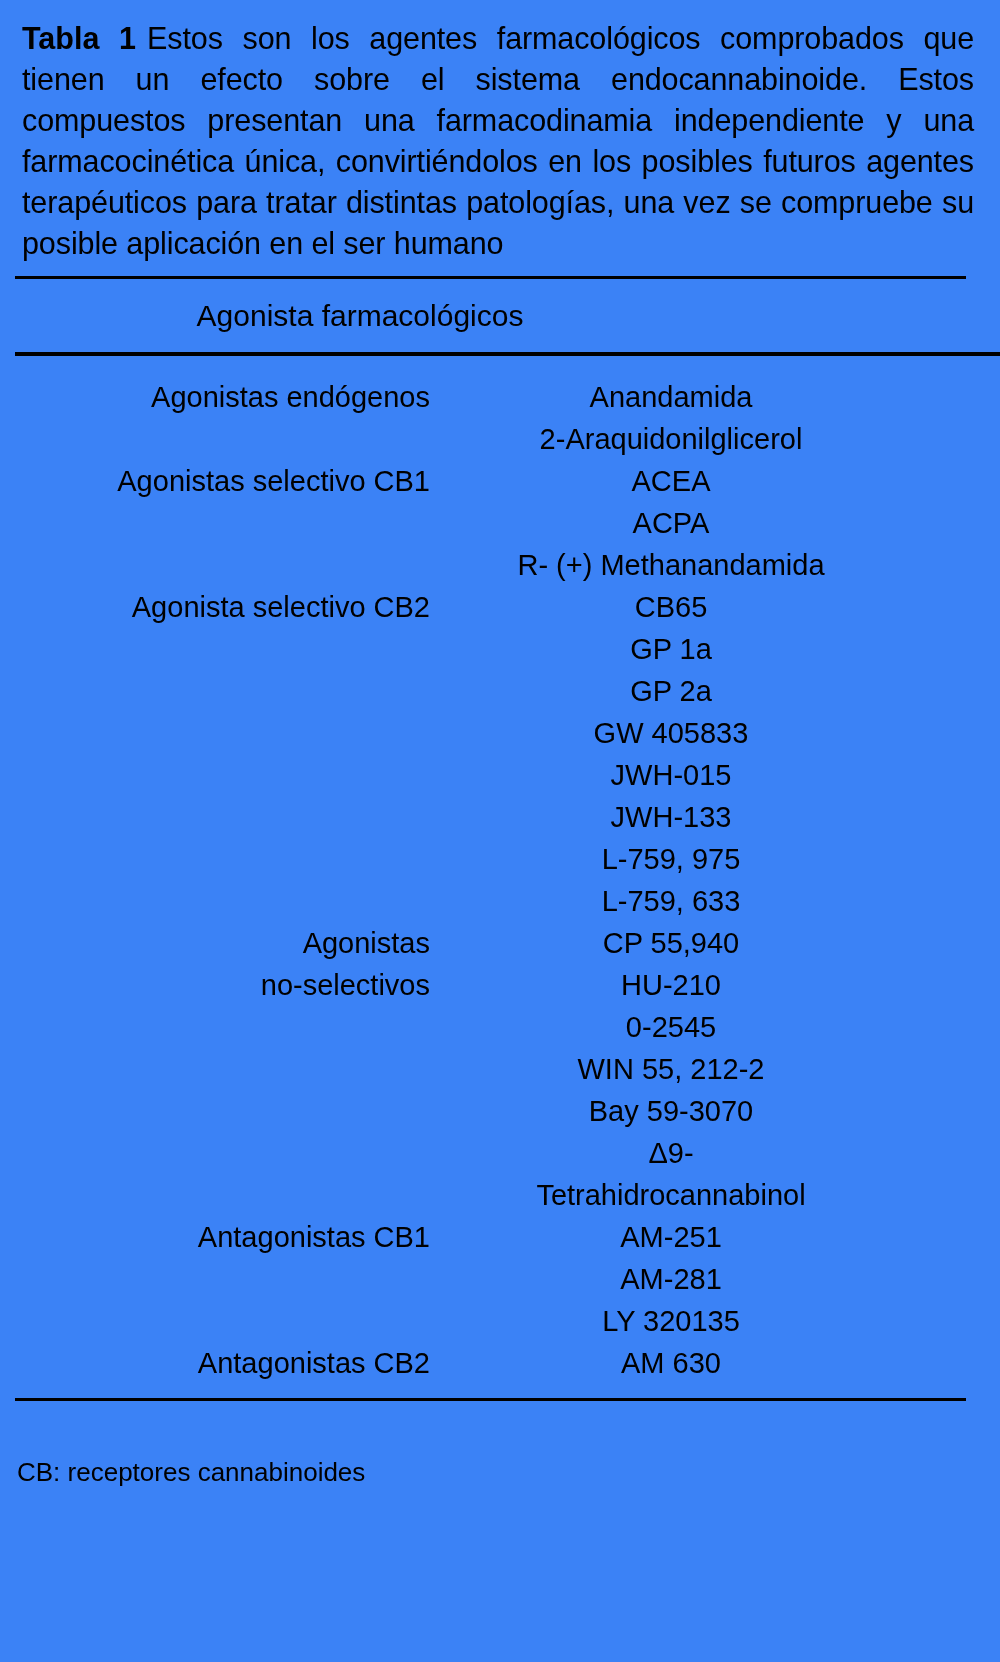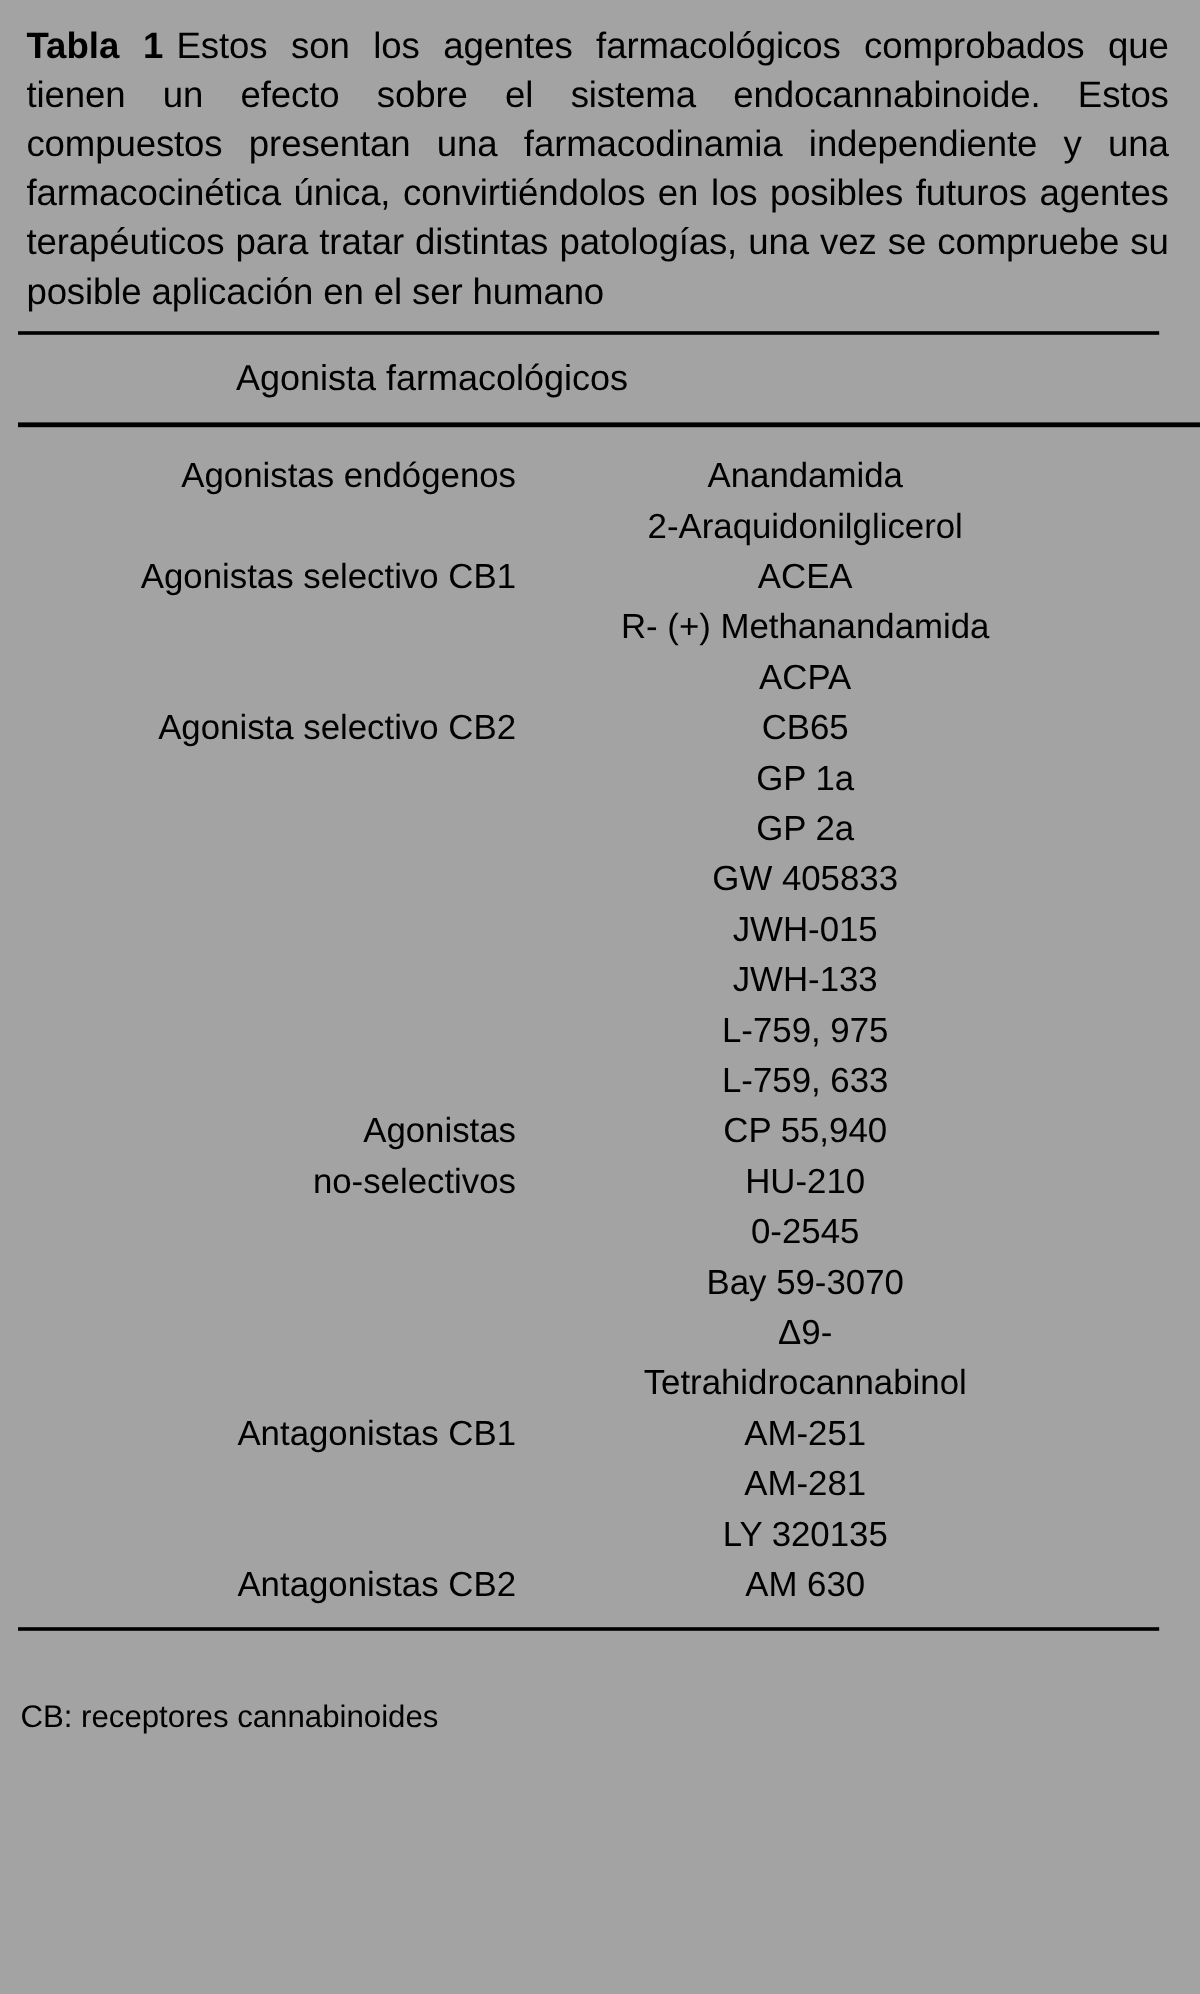--- a/index.html
+++ b/index.html
@@ -12,21 +12,21 @@
     height: 1662px;
     font-family: "Liberation Sans", sans-serif;
     color: #000;
     overflow: hidden;
   }
 
   .table-figure {
     position: relative;
     width: 1000px;
     height: 1662px;
-    background: #a3a3a3;
+    background: #3b82f6;
     box-sizing: border-box;
   }
 
   
   .caption {
     padding: 18px 26px 0 22px;
     font-size: 30.5px;
     line-height: 41px;
     text-align: justify;
     text-justify: inter-word;
@@ -125,22 +125,22 @@
       <div class="cell-values">
         <span class="val-line">Anandamida</span>
         <span class="val-line">2-Araquidonilglicerol</span>
       </div>
     </div>
 
     <div class="row">
       <div class="cell-label">Agonistas selectivo CB1</div>
       <div class="cell-values">
         <span class="val-line">ACEA</span>
+        <span class="val-line">ACPA</span>
         <span class="val-line">R- (+) Methanandamida</span>
-        <span class="val-line">ACPA</span>
       </div>
     </div>
 
     <div class="row">
       <div class="cell-label">Agonista selectivo CB2</div>
       <div class="cell-values">
         <span class="val-line">CB65</span>
         <span class="val-line">GP 1a</span>
         <span class="val-line">GP 2a</span>
         <span class="val-line">GW 405833</span>
@@ -151,20 +151,21 @@
       </div>
     </div>
 
     <div class="row">
       <div class="cell-label">Agonistas
 no-selectivos</div>
       <div class="cell-values">
         <span class="val-line">CP 55,940</span>
         <span class="val-line">HU-210</span>
         <span class="val-line">0-2545</span>
+        <span class="val-line">WIN 55, 212-2</span>
         <span class="val-line">Bay 59-3070</span>
         <span class="val-line">Δ9-</span>
         <span class="val-line">Tetrahidrocannabinol</span>
       </div>
     </div>
 
     <div class="row">
       <div class="cell-label">Antagonistas CB1</div>
       <div class="cell-values">
         <span class="val-line">AM-251</span>

